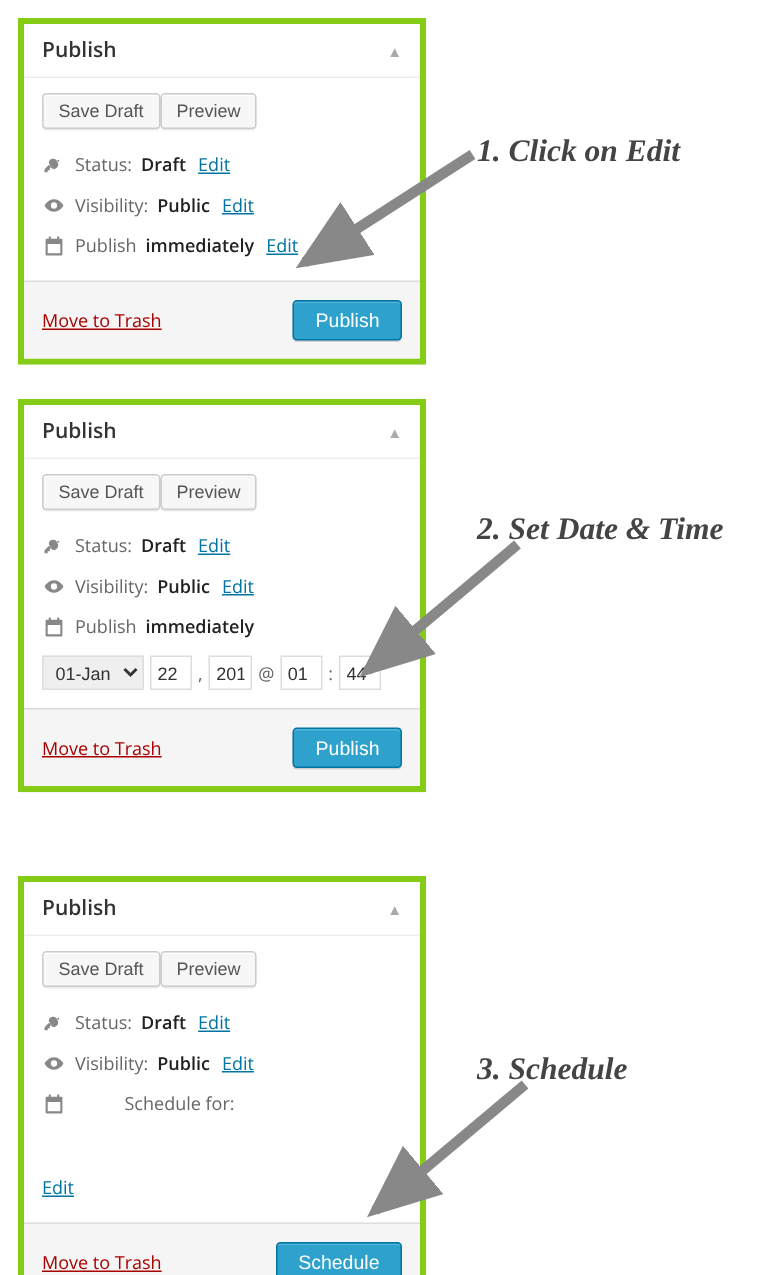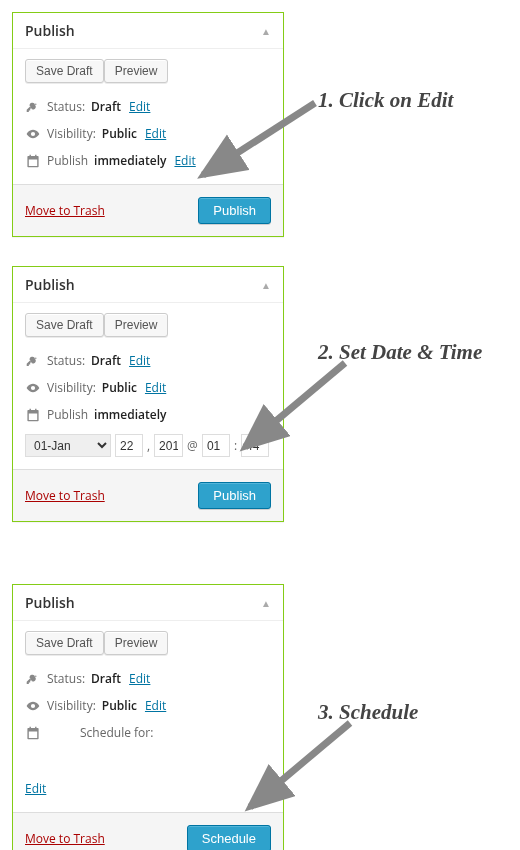--- a/index.html
+++ b/index.html
@@ -10,21 +10,21 @@
   background: #fff;
   width: 520px;
   height: 850px;
   position: relative;
 }
 .panel {
   position: absolute;
   left: 12px;
   width: 272px;
   background: #fff;
-  border: 1px solid #84cc16;
+  border: 4px solid #84cc16;
   box-shadow: 0 1px 1px rgba(0,0,0,.04);
 }
 .panel-header {
   display: flex;
   justify-content: space-between;
   align-items: center;
   padding: 8px 12px;
   border-bottom: 1px solid #eee;
 }
 .panel-title { font-size: 14px; font-weight: 600; color: #333; }
@@ -68,21 +68,21 @@
 }
 .trash { color: #a00; text-decoration: underline; cursor: pointer; font-size: 12px; }
 .dt-row { display: flex; align-items: center; gap: 4px; padding: 6px 0 2px; flex-wrap: wrap; }
 select, input[type="text"] {
   border: 1px solid #ddd;
   padding: 2px 4px;
   font-size: 12px;
   color: #333;
   height: 23px;
 }
-select { width: 86px; }
+select { width: 68px; }
 input.num { width: 28px; }
 input.year { width: 29px; }
 .ok-row { display: flex; align-items: center; gap: 10px; padding: 8px 0 4px; }
 .annotation {
   position: absolute;
   font-family: Georgia, serif;
   font-style: italic;
   font-weight: 700;
   font-size: 21px;
   color: #444;

